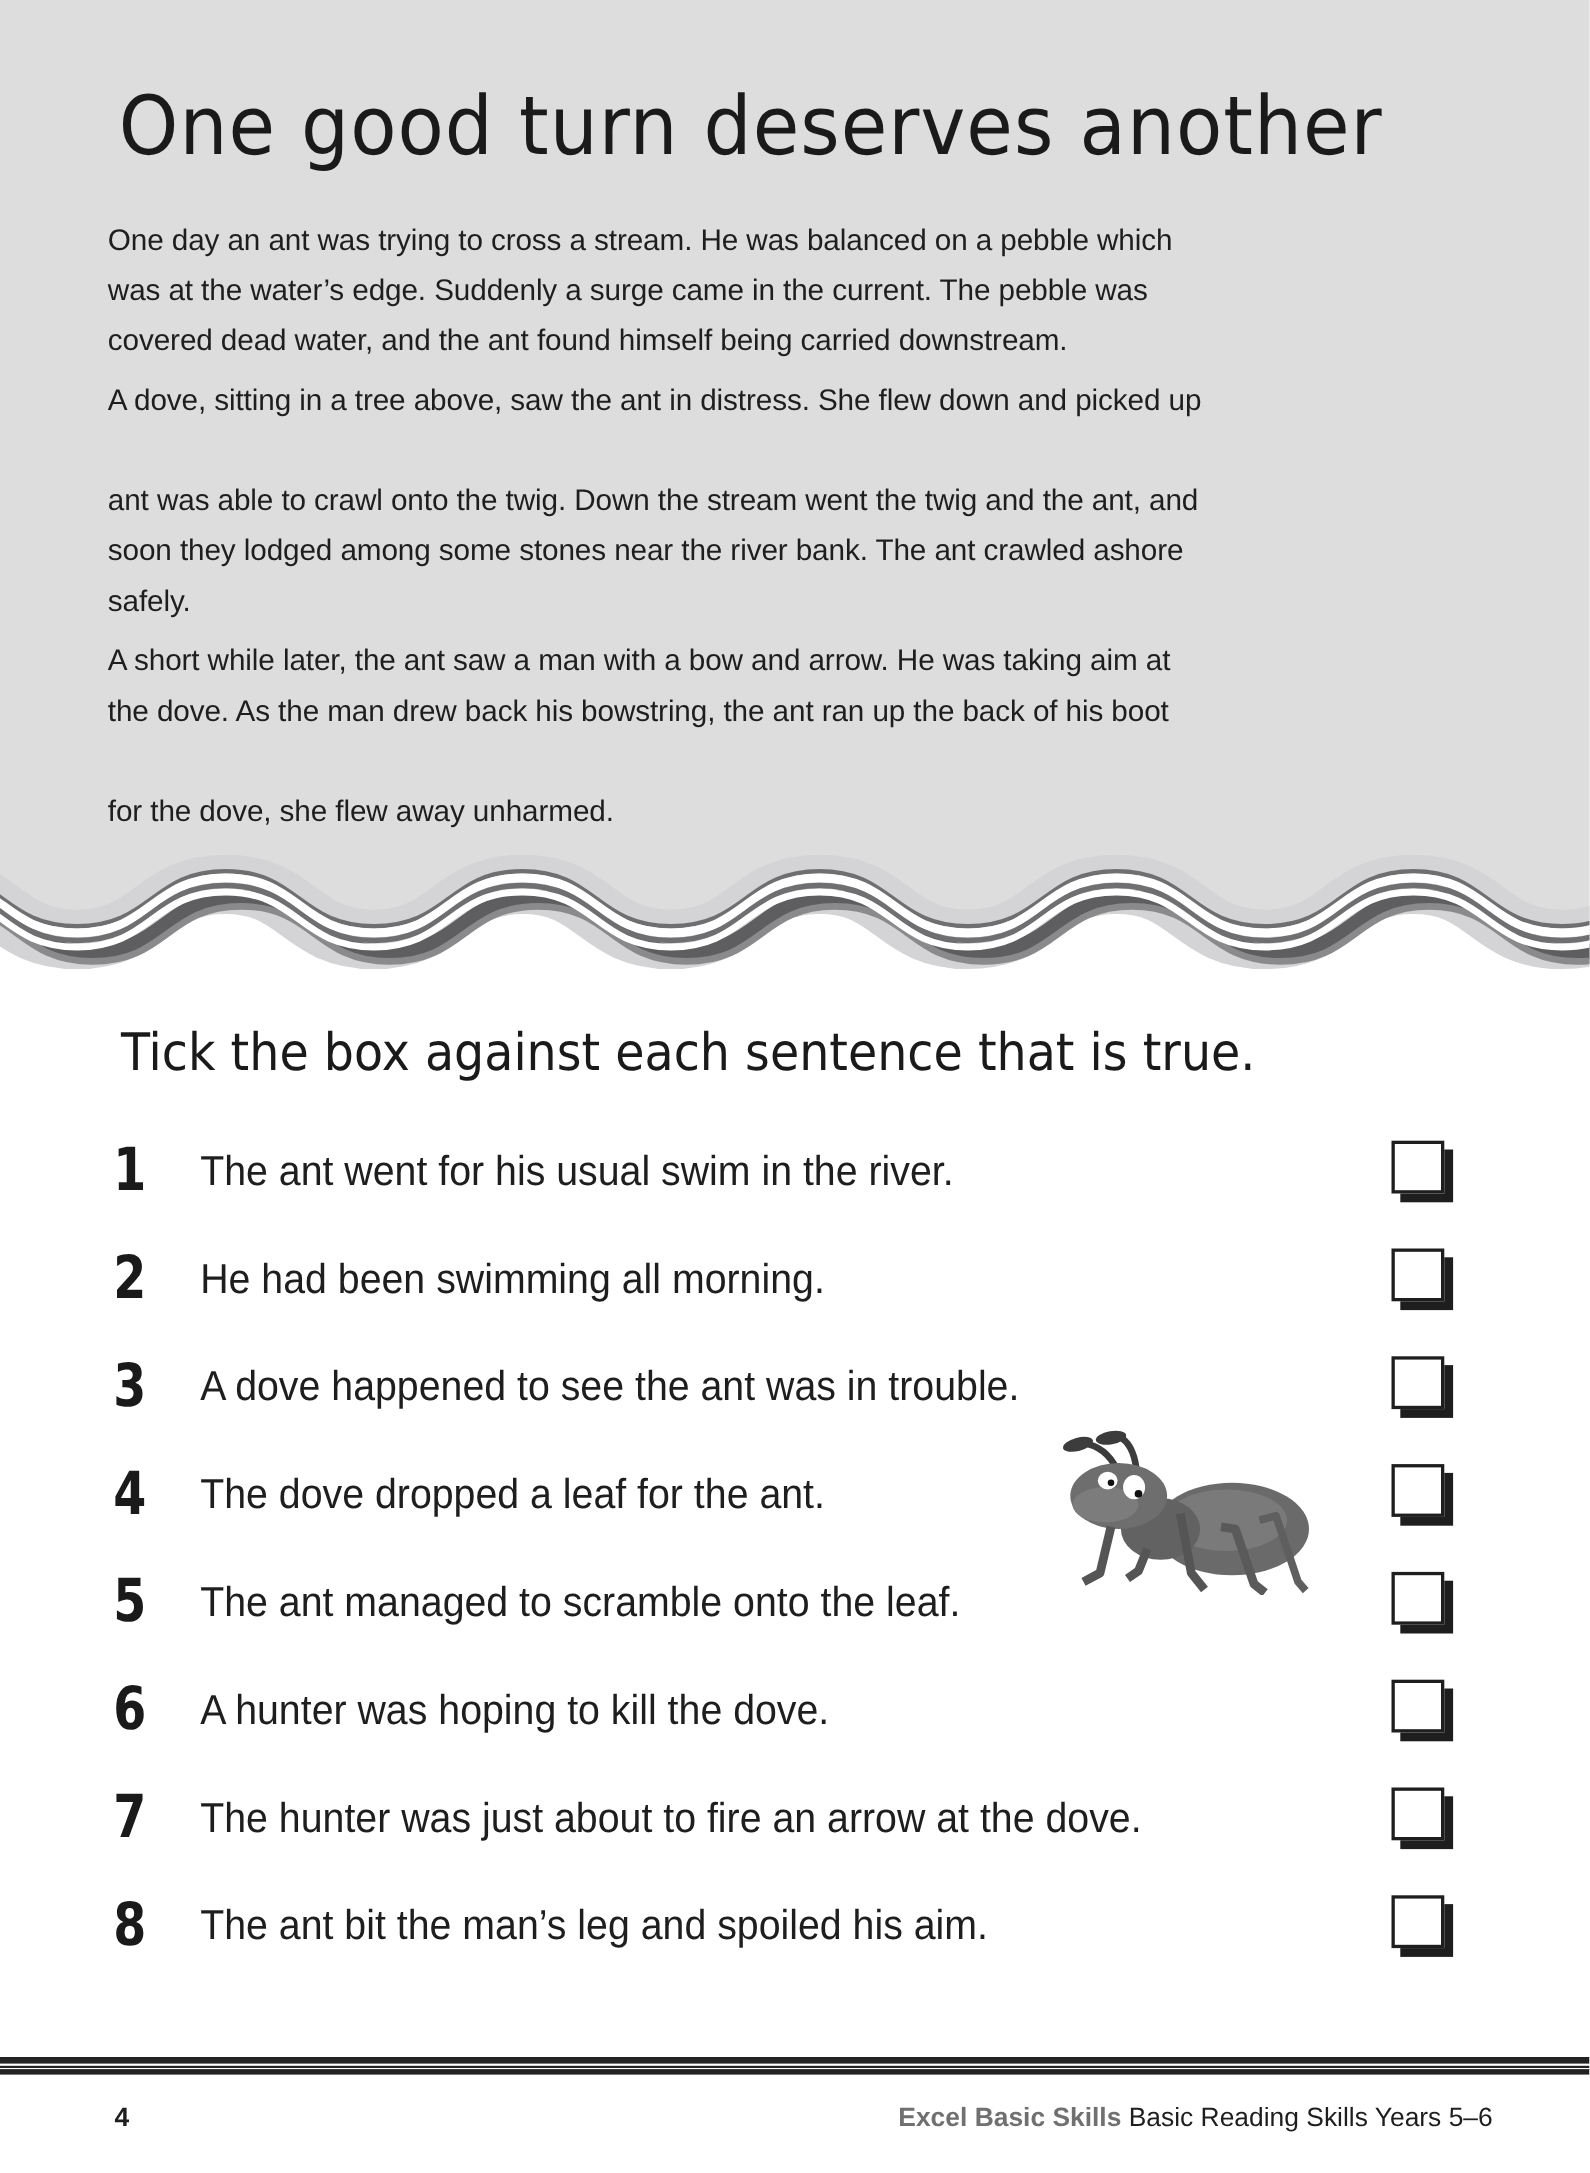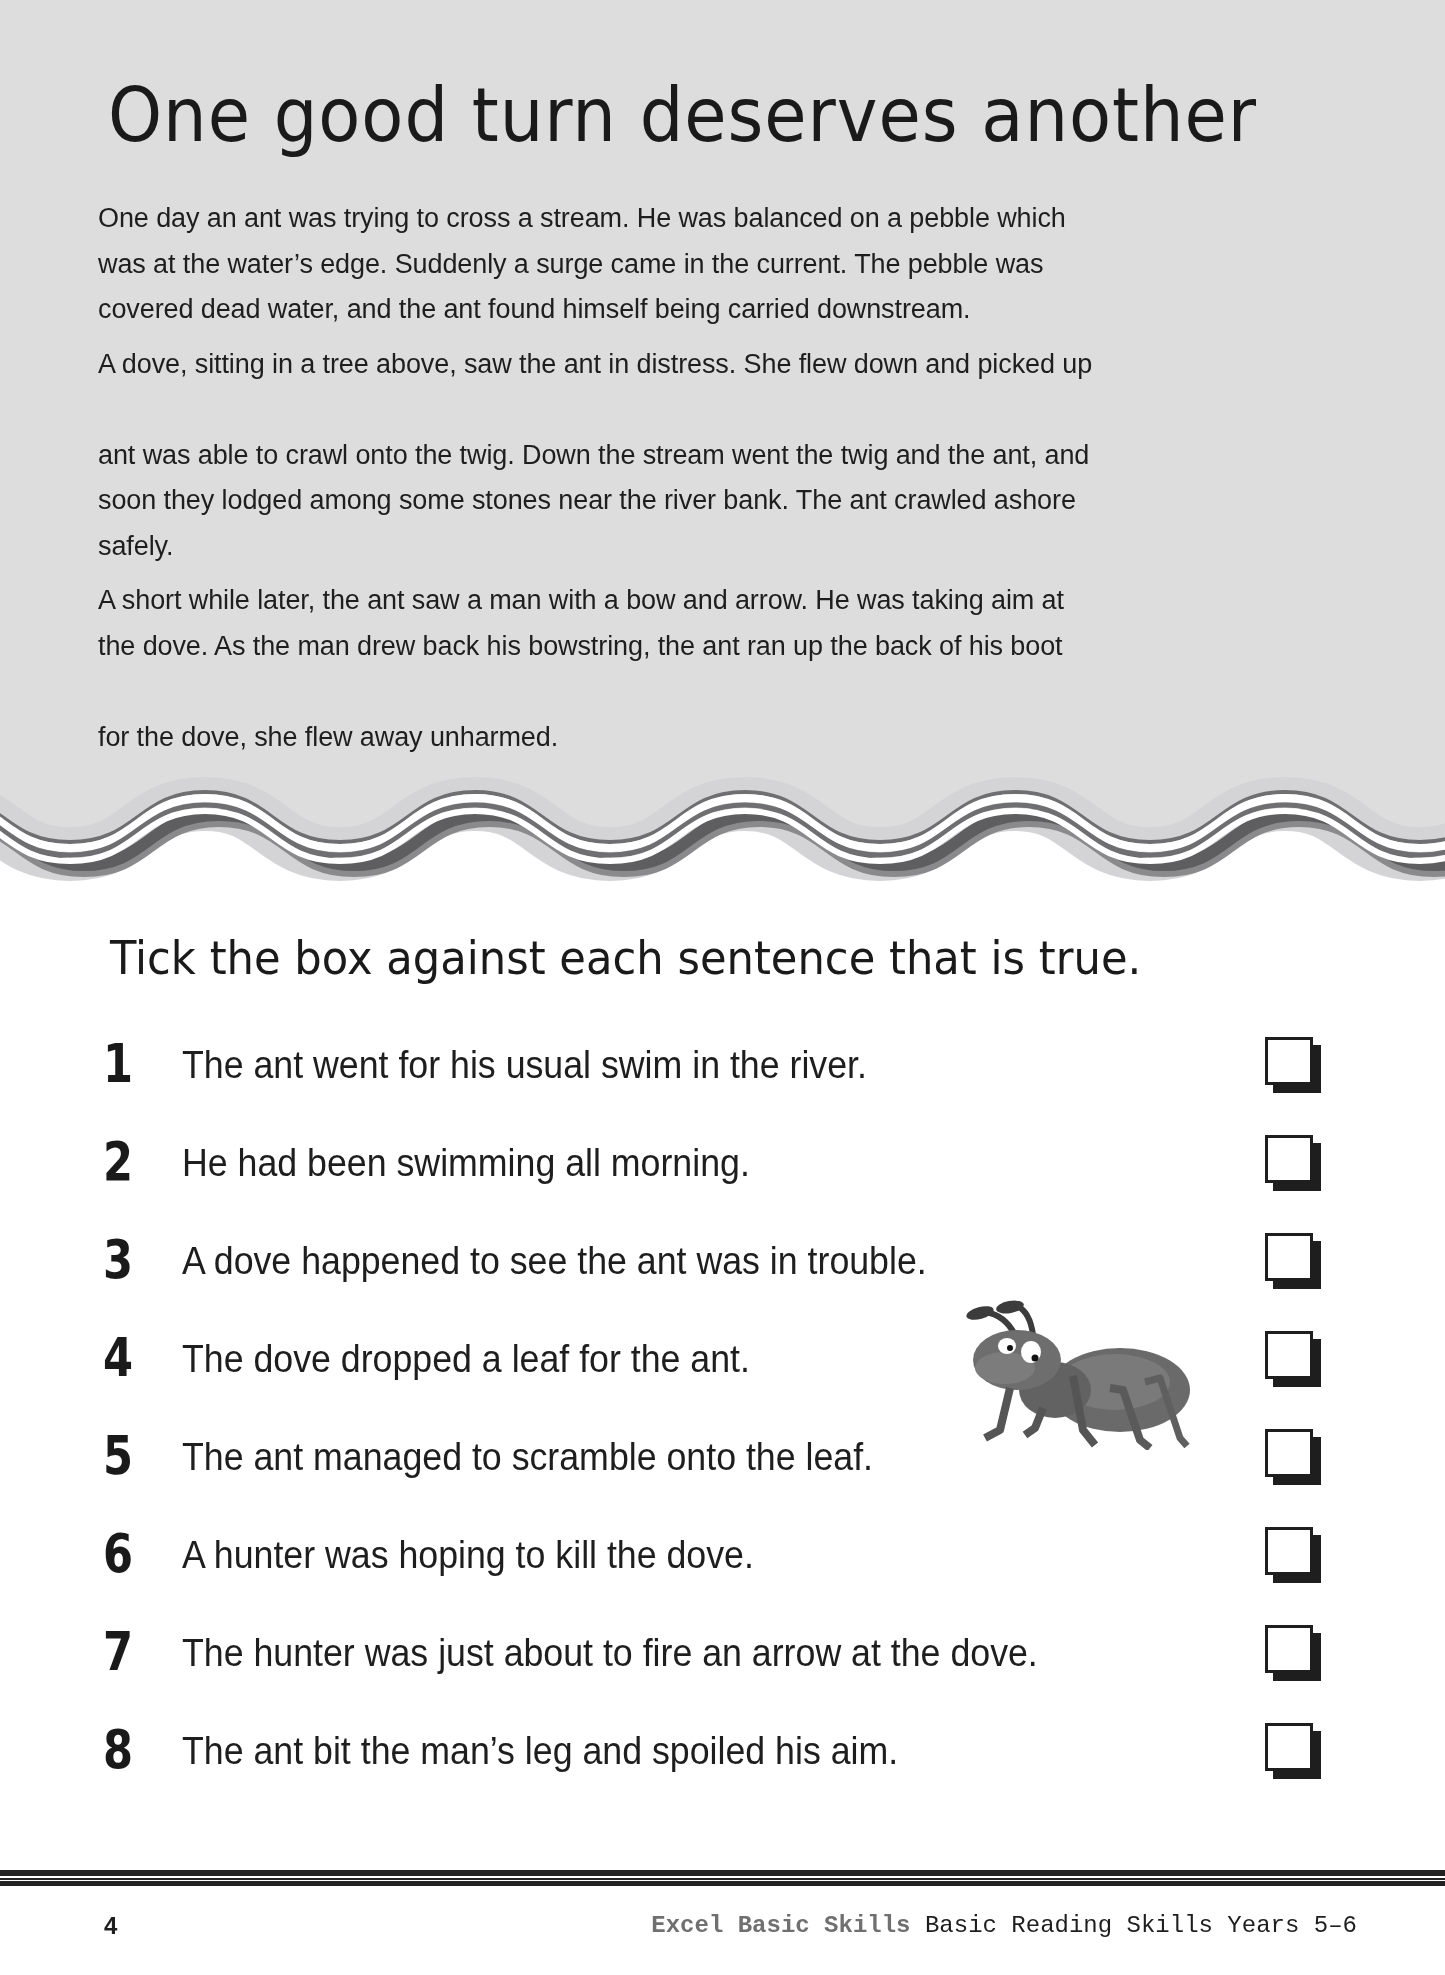--- a/index.html
+++ b/index.html
@@ -65,21 +65,20 @@
   .footer-rules .r1 { position: absolute; top: 0; height: 6px; width: 100%; background: #222; }
   .footer-rules .r2 { position: absolute; top: 8px; height: 2px; width: 100%; background: #222; }
   .footer-rules .r3 { position: absolute; top: 11px; height: 5px; width: 100%; background: #222; }
   .page-num {
     position: absolute; left: 104px; top: 1912px;
     font-size: 24px; font-weight: bold; color: #1e1e1e;
   }
   .footer-title {
     position: absolute; right: 88px; top: 1912px; white-space: nowrap;
     font-size: 24px;
-    font-family: Liberation Mono, monospace;
   }
   .footer-title .brand { color: #707070; font-weight: bold; }
   .footer-title .sub { color: #1e1e1e; }
 </style>
 </head>
 <body>
 
 <div class="top-panel">
   <svg class="bg" width="1445" height="900" viewBox="0 0 1445 900">
     <defs>

